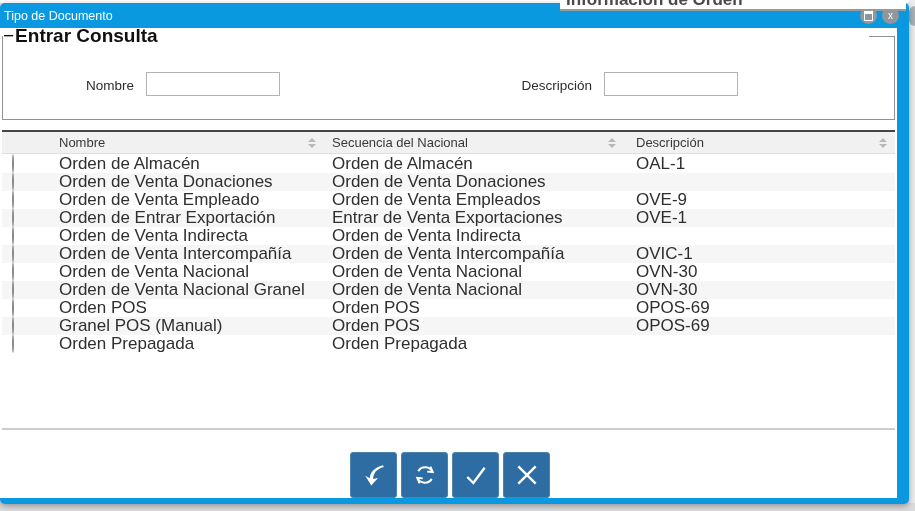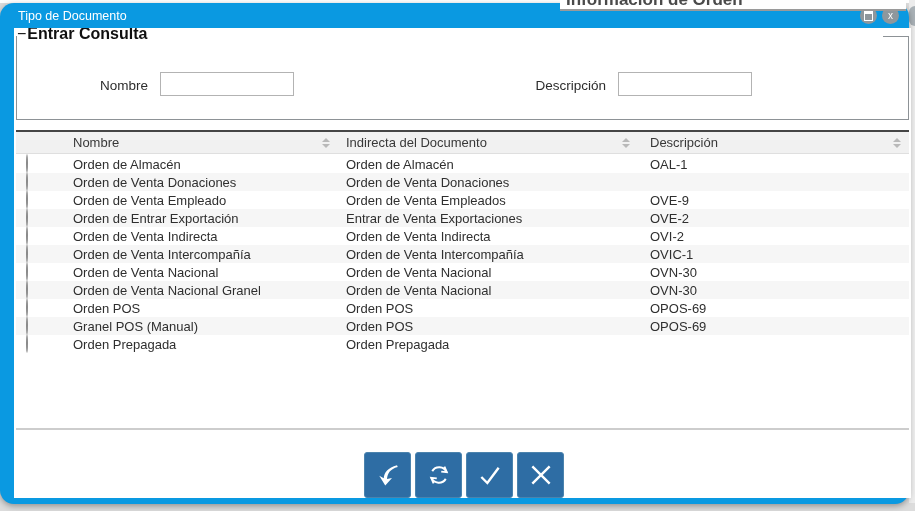--- a/index.html
+++ b/index.html
@@ -9,32 +9,32 @@
   
   .bg-top-strip{position:absolute; left:0; top:0; width:915px; height:3px; background:#ffffff; z-index:1;}
   .bg-peek{position:absolute; left:560px; top:0; width:346px; height:9px; background:#ffffff; border-bottom:2px solid #9a9a9a; z-index:6;}
   .bg-peek .bg-title{position:absolute; left:6px; bottom:-1px; font-size:17px; font-weight:bold; color:#4a4a4a; white-space:nowrap;}
   .bg-right{position:absolute; left:909px; top:0; width:6px; height:503px; background:#ececec; z-index:1;}
   .bg-right-chip{position:absolute; left:909px; top:6px; width:6px; height:20px; background:#a9b1b6; border-radius:10px 0 0 10px; z-index:2;}
   .bg-bottom{position:absolute; left:0; top:504px; width:915px; height:7px; background:#dcdcdc; z-index:1;}
 
   
   .dialog{position:absolute; left:0; top:3px; width:909px; height:501px; z-index:4;
-          background:var(--accent); border-radius:14px; box-shadow:0 2px 6px rgba(0,0,0,.35);
-          box-sizing:border-box; padding:0 6px 6px 14px;}
+          background:var(--accent); border-radius:5px; box-shadow:0 2px 6px rgba(0,0,0,.35);
+          box-sizing:border-box; padding:0 6px 6px 0;}
   .titlebar{height:25px; display:flex; align-items:center; color:#fff; font-size:12.5px; padding:0 4px;}
   .titlebar .ttl{flex:1;}
   .winbtn{width:17px; height:17px; border-radius:50%; background:#8f979c; color:#fff; display:flex;
           align-items:center; justify-content:center; margin-left:5px; cursor:pointer; font-size:10px; line-height:1;}
   .winbtn .sq{width:7px; height:6px; border:1.5px solid #fff; display:block; border-top-width:3px;}
   .content{position:relative; width:897px; height:470px; background:#fff; overflow:hidden;}
 
   
   .groupbox{position:absolute; left:2px; top:8px; width:893px; height:84px; border:1px solid #8d9296; box-sizing:border-box; background:#fff;}
-  .legend{position:absolute; left:0px; top:-12px; width:866px; height:22px; background:#fff; font-size:16px; font-weight:bold; color:#101010; white-space:nowrap;}
+  .legend{position:absolute; left:0px; top:-12px; width:866px; height:22px; background:#fff; font-size:19px; font-weight:bold; color:#101010; white-space:nowrap;}
   .legend .minus{font-weight:normal; margin-right:1px;}
   .fields{position:absolute; left:0; top:38px; width:100%; display:flex; align-items:center;}
   .fld-label{font-size:13.5px; color:#2d2d2d;}
   .lab-nombre{position:absolute; left:0px; width:131px; text-align:right; top:3px;}
   .inp-nombre{position:absolute; left:143px; top:-3px;}
   .lab-desc{position:absolute; left:430px; width:159px; text-align:right; top:3px;}
   .inp-desc{position:absolute; left:601px; top:-3px;}
   .tinput{width:124px; height:22px; border:1px solid #b3b3b3; background:#fff; font-size:13px; padding:0 4px; box-sizing:content-box;}
 
   
@@ -45,21 +45,21 @@
   .th .lbl{white-space:nowrap; overflow:hidden;}
   .th-nombre .lbl{padding-left:25px;} .th-sec .lbl{padding-left:8px;} .th-desc .lbl{padding-left:12px;}
   .sort{display:flex; flex-direction:column; align-items:center; margin-right:8px; line-height:0;}
   .sort i{display:block; width:0; height:0; border-left:4px solid transparent; border-right:4px solid transparent;}
   .sort .up{border-bottom:4px solid #b9b9b9; margin-bottom:2px;}
   .sort .dn{border-top:4px solid #b9b9b9;}
 
   .tbody{position:absolute; left:2px; top:127px; width:893px;}
   .trow{display:grid; grid-template-columns:32px 290px 300px 1fr; height:18px; align-items:center; cursor:pointer;}
   .trow:nth-child(even){background:#f6f6f6;}
-  .td{font-size:13px; color:#2f2f2f; white-space:nowrap; overflow:hidden;}
+  .td{font-size:17px; color:#2f2f2f; white-space:nowrap; overflow:hidden;}
   .td-nombre{padding-left:25px;} .td-sec{padding-left:8px;} .td-desc{padding-left:12px;}
   .radio{width:13px; height:13px; border:1px solid #8b8b8b; border-radius:50%; background:#fff; margin-left:10px; box-sizing:border-box;}
 
   
   .separator{position:absolute; left:2px; top:400px; width:893px; height:2px; background:#cdcdcd;}
   .footer{position:absolute; left:350px; top:424px; display:flex; gap:4px;}
   .fbtn{width:47px; height:46px; background:var(--btn); border:1px solid #4b83ad; border-radius:3px;
         display:flex; align-items:center; justify-content:center; cursor:pointer; padding:0;}
   .fbtn svg{display:block;}
 </style>
@@ -104,21 +104,21 @@
       <div class="thead">
         <div class="th"></div>
         <div class="th th-nombre">
           <span class="lbl">Nombre</span>
           <span class="sort">
               <i class="up"></i>
               <i class="dn"></i>
             </span>
         </div>
         <div class="th th-sec">
-          <span class="lbl">Indirecta del Documento</span>
+          <span class="lbl">Secuencia del Nacional</span>
           <span class="sort">
               <i class="up"></i>
               <i class="dn"></i>
             </span>
         </div>
         <div class="th th-desc">
           <span class="lbl">Descripción</span>
           <span class="sort">
               <i class="up"></i>
               <i class="dn"></i>
@@ -144,28 +144,27 @@
           <span><span class="radio"></span></span>
           <span class="td td-nombre">Orden de Venta Empleado</span>
           <span class="td td-sec">Orden de Venta Empleados</span>
           <span class="td td-desc">OVE-9</span>
         </div>
 
         <div class="trow">
           <span><span class="radio"></span></span>
           <span class="td td-nombre">Orden de Entrar Exportación</span>
           <span class="td td-sec">Entrar de Venta Exportaciones</span>
-          <span class="td td-desc">OVE-2</span>
+          <span class="td td-desc">OVE-1</span>
         </div>
 
         <div class="trow">
           <span><span class="radio"></span></span>
           <span class="td td-nombre">Orden de Venta Indirecta</span>
           <span class="td td-sec">Orden de Venta Indirecta</span>
-          <span class="td td-desc">OVI-2</span>
         </div>
 
         <div class="trow">
           <span><span class="radio"></span></span>
           <span class="td td-nombre">Orden de Venta Intercompañía</span>
           <span class="td td-sec">Orden de Venta Intercompañía</span>
           <span class="td td-desc">OVIC-1</span>
         </div>
 
         <div class="trow">

